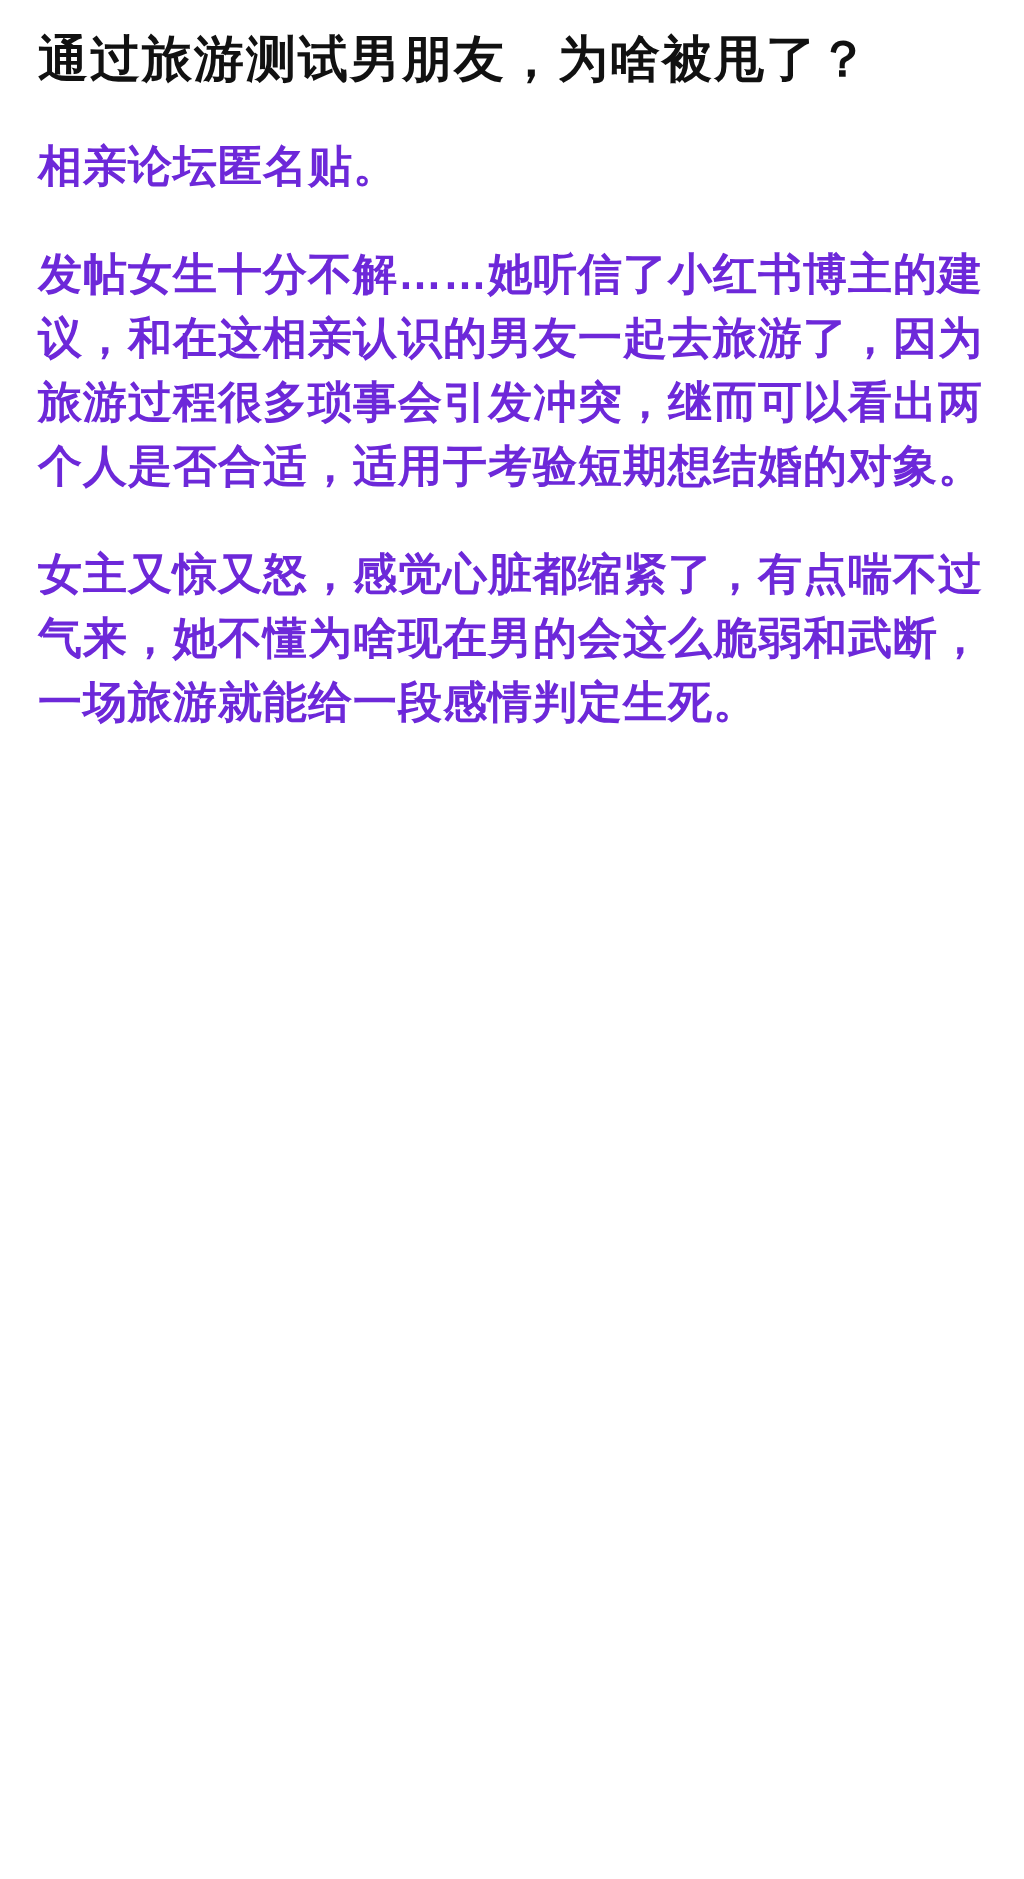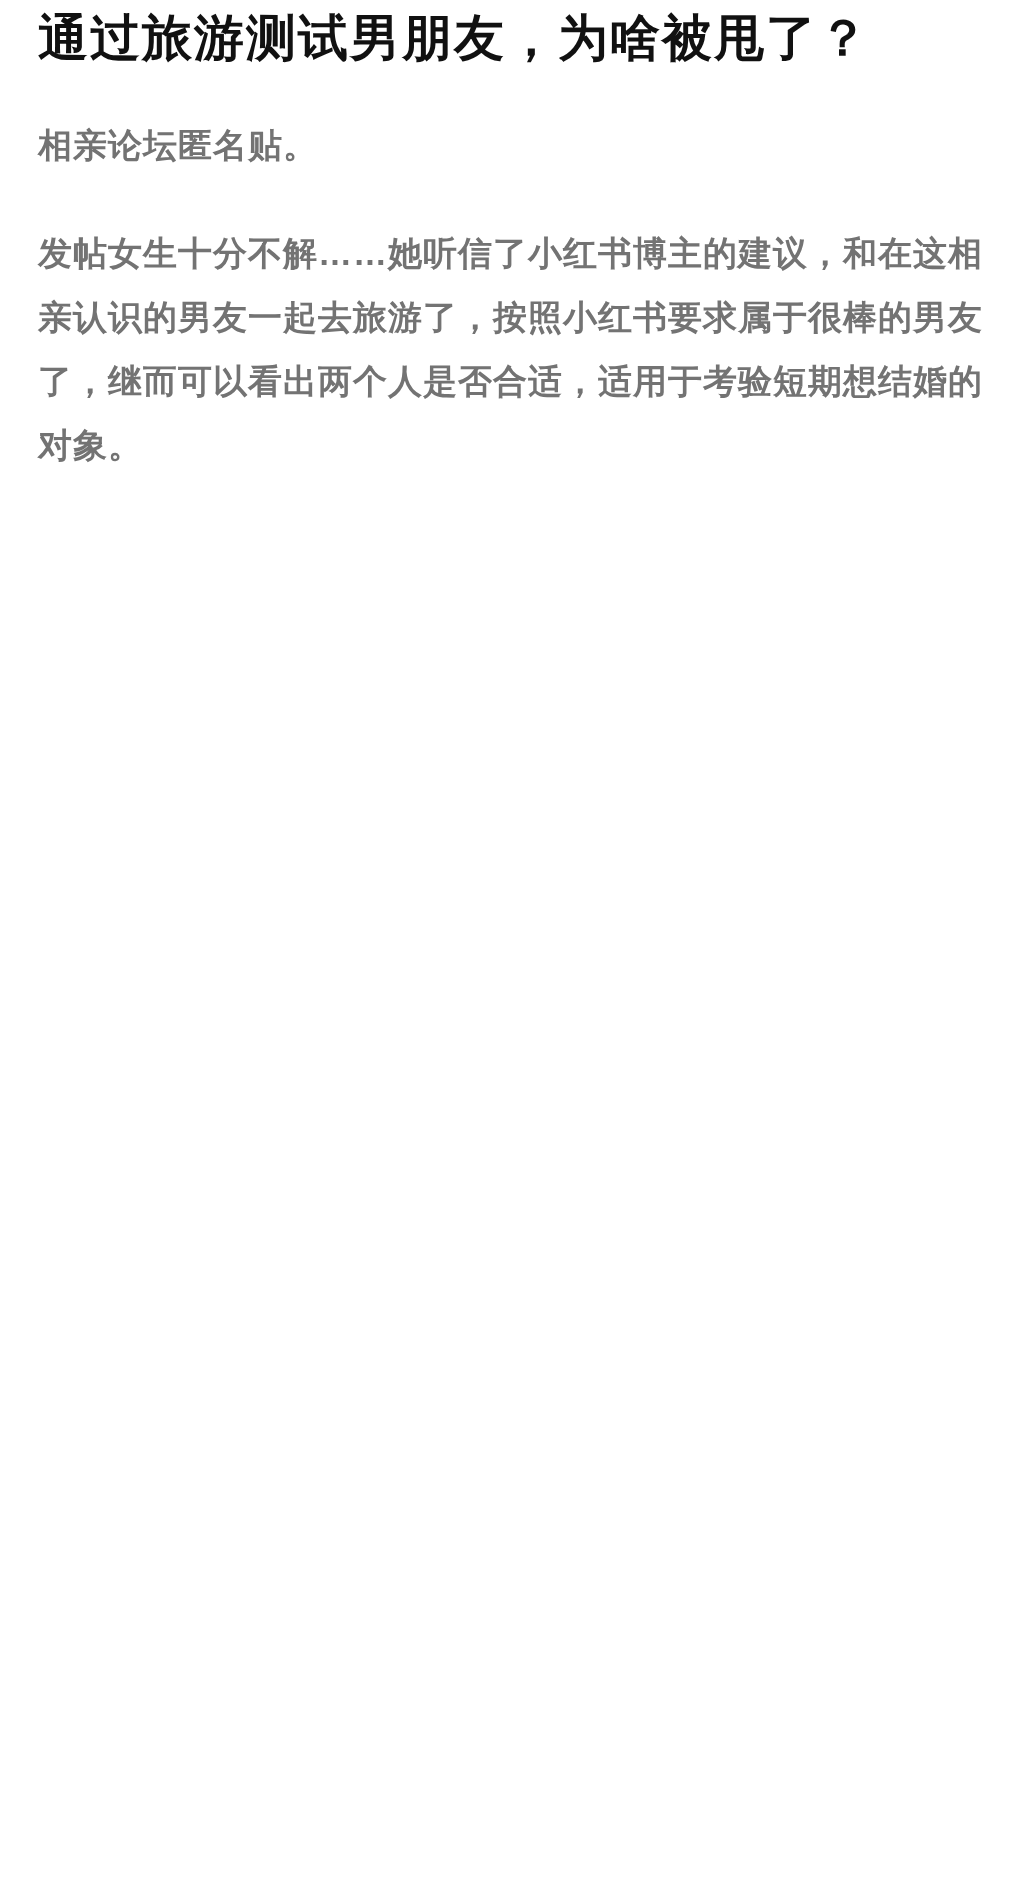--- a/index.html
+++ b/index.html
@@ -8,50 +8,51 @@
   }
   body {
     width: 1024px;
     height: 1879px;
     background: #ffffff;
     font-family: "Liberation Sans", sans-serif;
     color: #141414;
     overflow: hidden;
   }
   .article {
-    padding: 7px 38px 0 38px;
+    padding: 28px 38px 0 38px;
     box-sizing: border-box;
   }
   .title {
     font-size: 50px;
     line-height: 62px;
     font-weight: 800;
     letter-spacing: 2px;
     margin: 0 0 44px 0;
     color: #111111;
   }
   .para {
-    font-size: 34px;
+    font-size: 44px;
     line-height: 64px;
     font-weight: 700;
     letter-spacing: 1px;
     margin: 0 0 44px 0;
     text-align: left;
-    color: #737373;
+    color: #6d28d9;
   }
   .para:last-child {
     margin-bottom: 0;
   }
 </style>
 </head>
 <body>
 
 <main class="article">
   <h1 class="title">通过旅游测试男朋友，为啥被甩了？</h1>
 
   <p class="para">相亲论坛匿名贴。</p>
 
-  <p class="para">发帖女生十分不解……她听信了小红书博主的建议，和在这相亲认识的男友一起去旅游了，按照小红书要求属于很棒的男友了，继而可以看出两个人是否合适，适用于考验短期想结婚的对象。</p>
+  <p class="para">发帖女生十分不解……她听信了小红书博主的建议，和在这相亲认识的男友一起去旅游了，因为旅游过程很多琐事会引发冲突，继而可以看出两个人是否合适，适用于考验短期想结婚的对象。</p>
 
 
 
 
+  <p class="para">女主又惊又怒，感觉心脏都缩紧了，有点喘不过气来，她不懂为啥现在男的会这么脆弱和武断，一场旅游就能给一段感情判定生死。</p>
 </main>
 
 </body></html>

